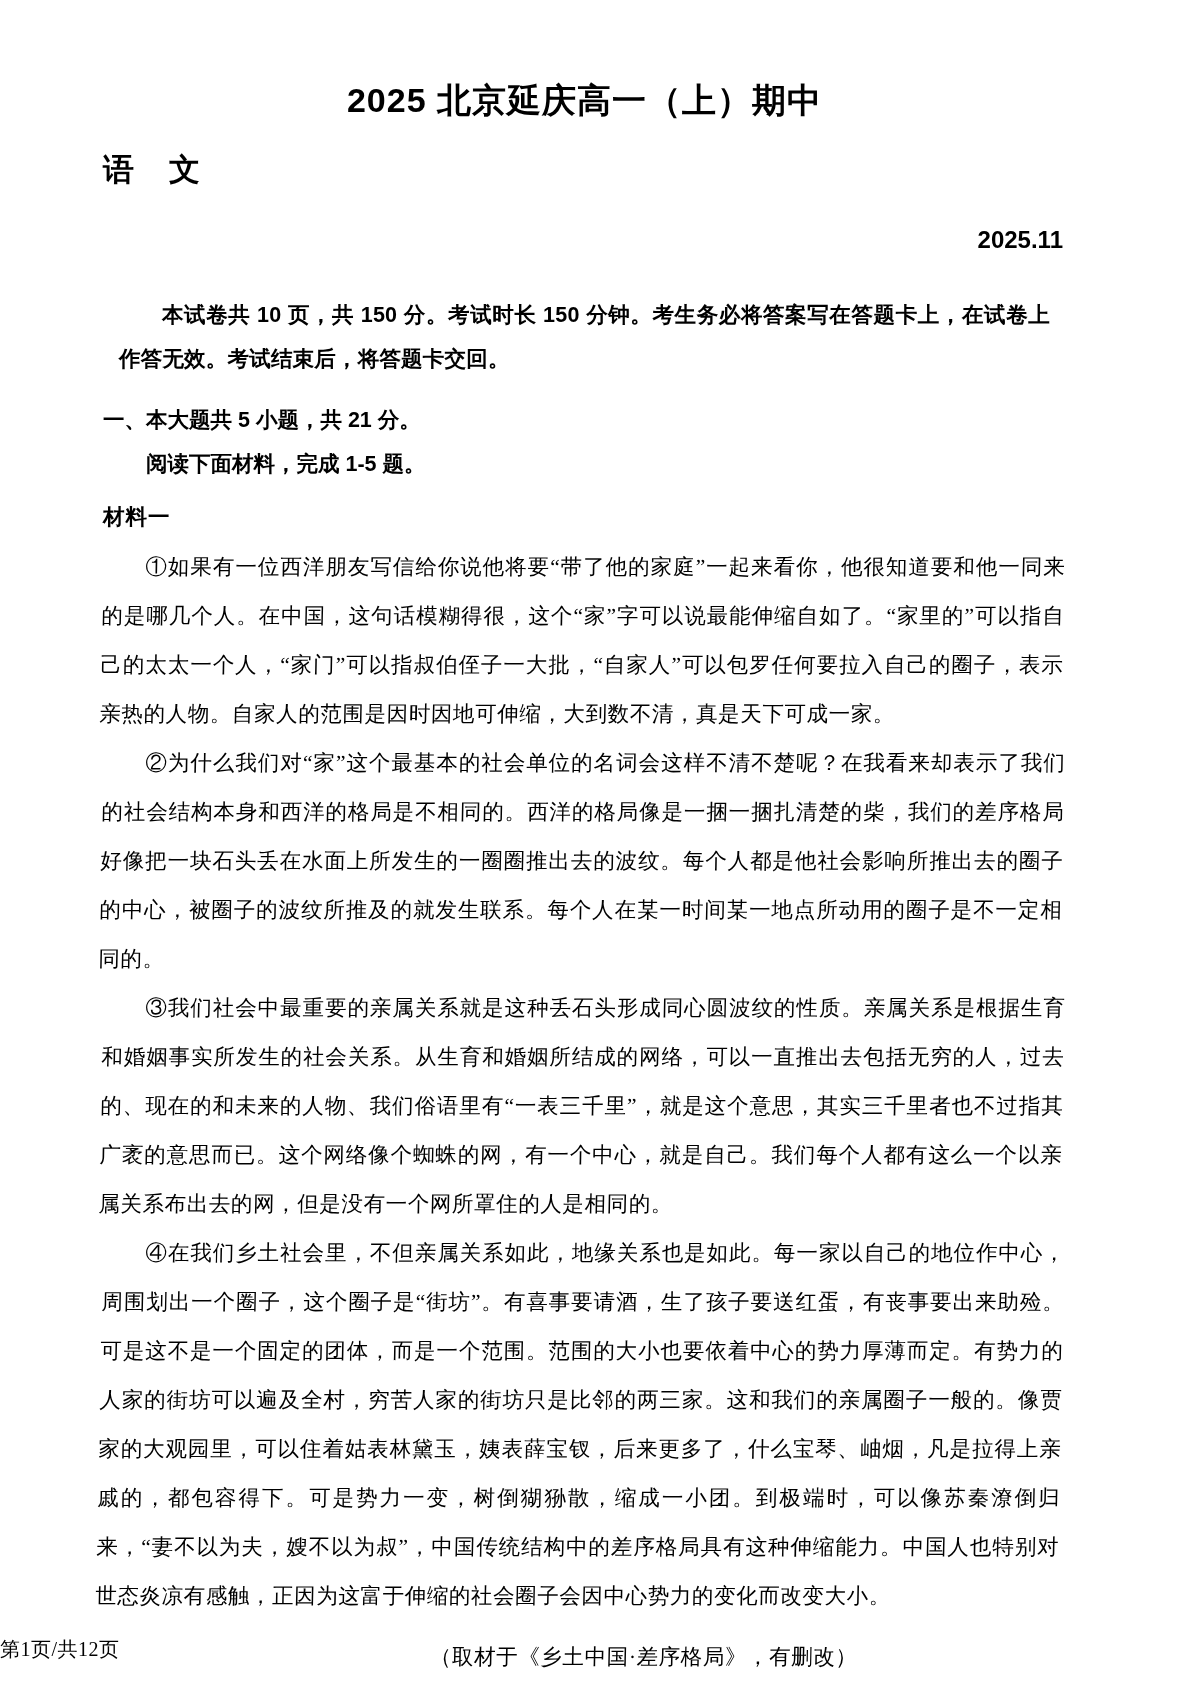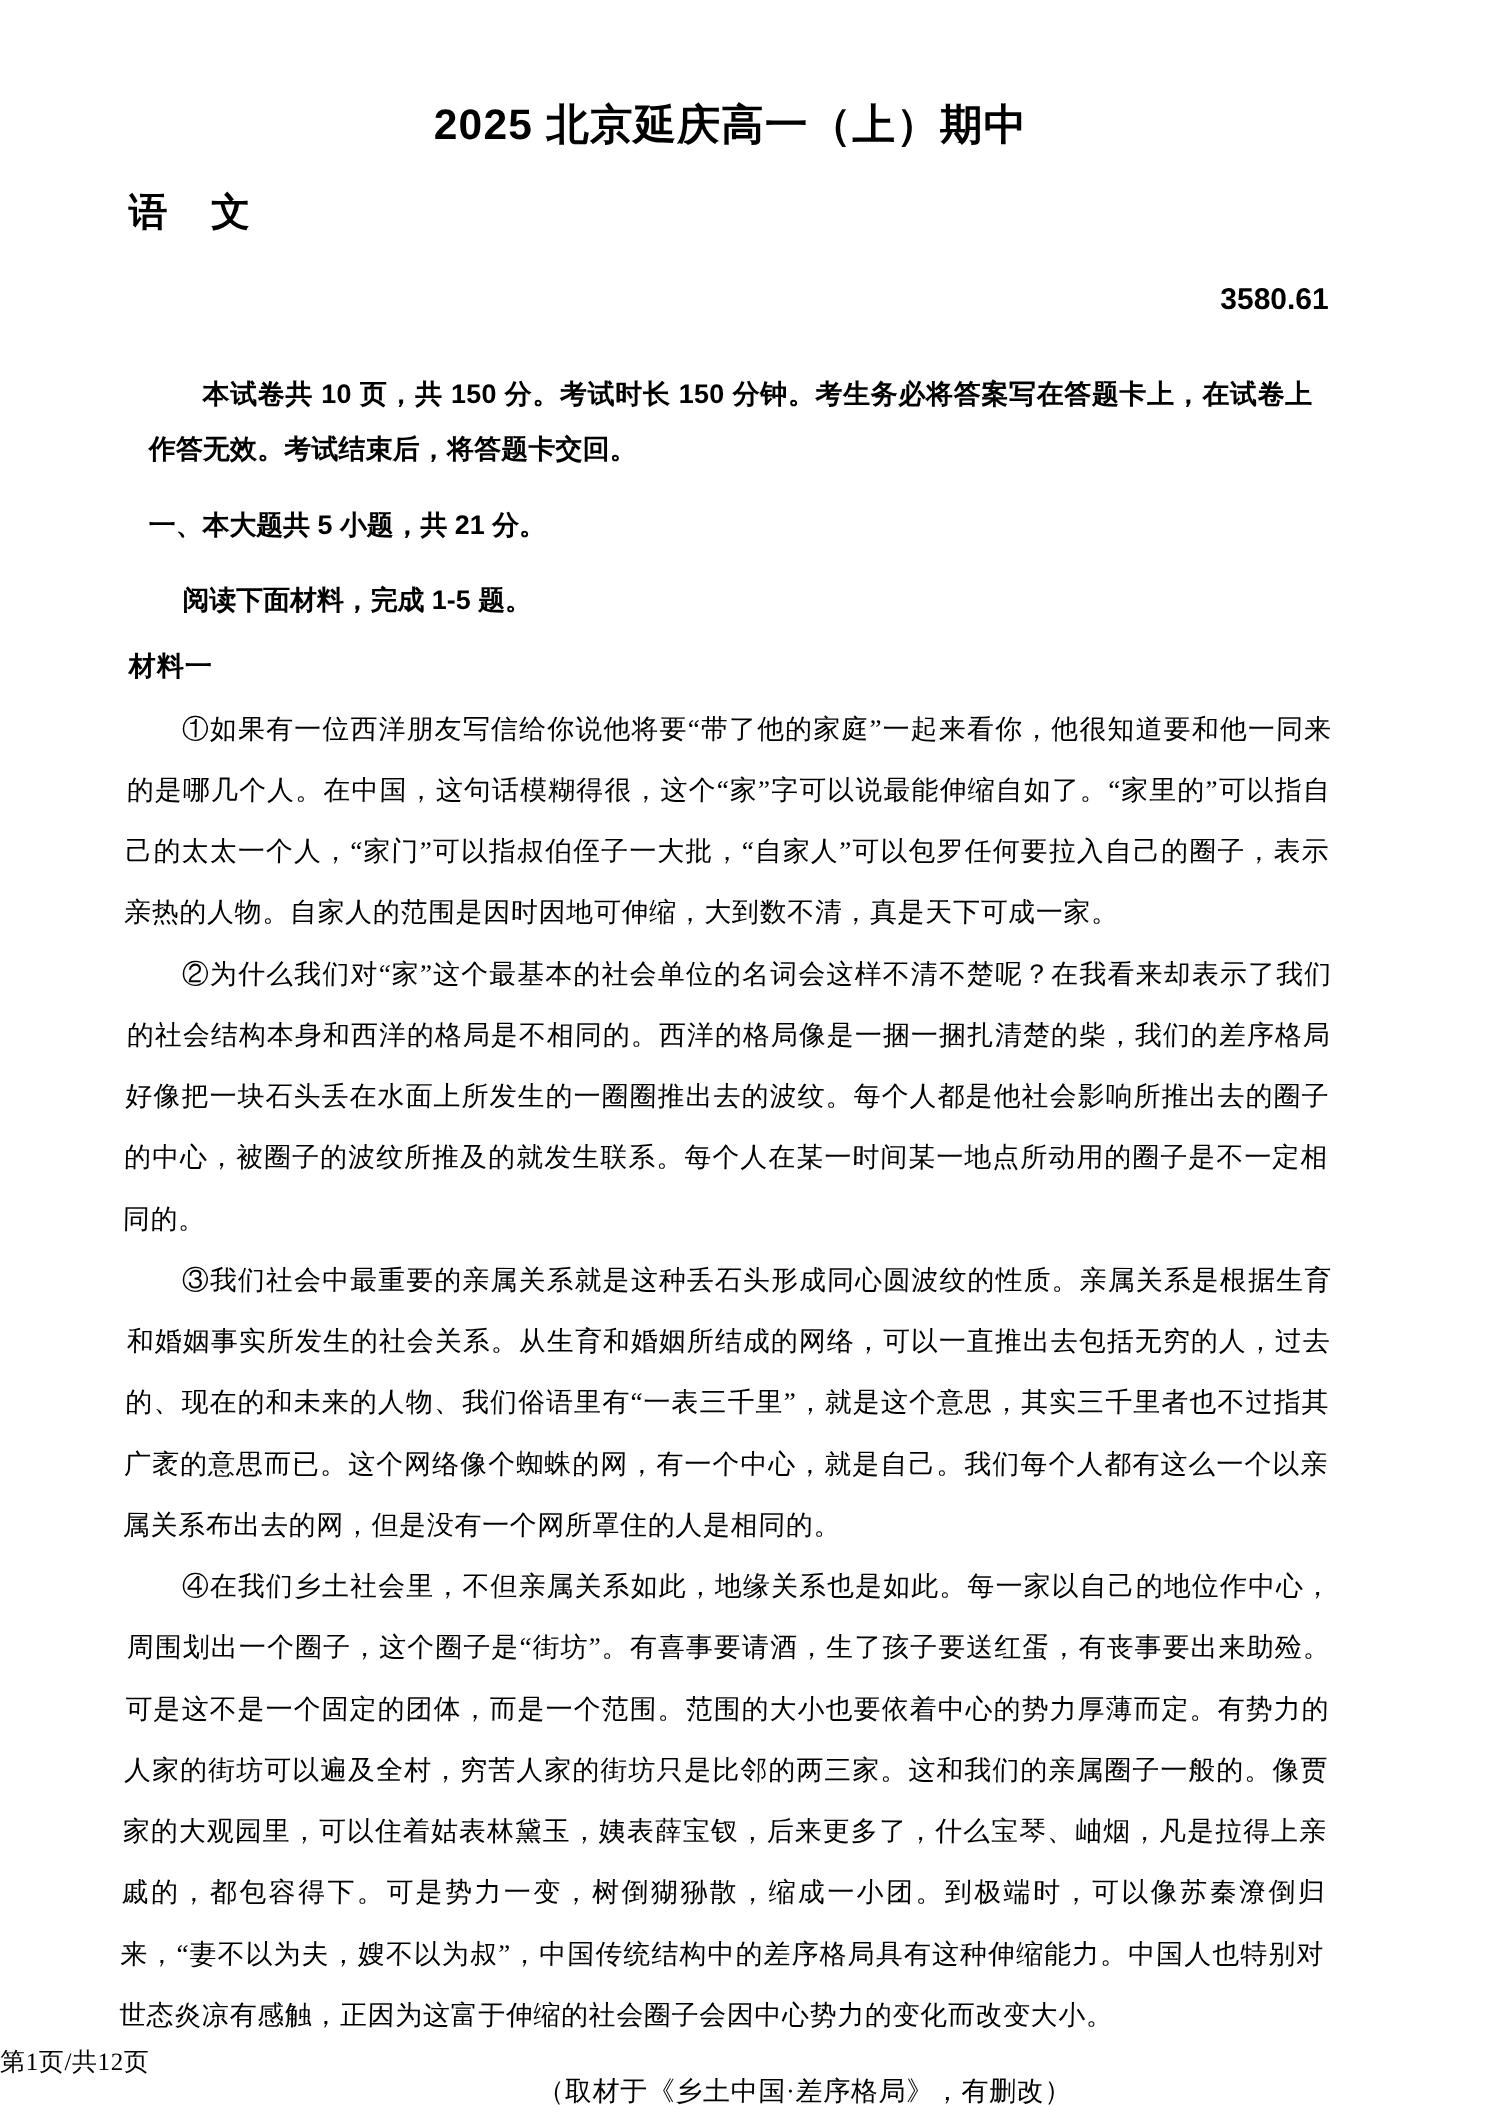--- a/index.html
+++ b/index.html
@@ -75,21 +75,21 @@
     text-align: justify;
     text-justify: inter-ideograph;
     text-indent: 2em;
     letter-spacing: 0.2px;
   }
   .section-head {
     font-family: "Liberation Sans", "DejaVu Sans", sans-serif;
     font-weight: 700;
     font-size: 21.5px;
     line-height: 2.06;
-    margin: 16px;
+    margin: 0;
     text-indent: 0;
   }
   .prompt {
     font-family: "Liberation Sans", "DejaVu Sans", sans-serif;
     font-weight: 700;
     font-size: 21.5px;
     line-height: 2.06;
     margin: 0;
     text-indent: 2em;
   }
@@ -149,21 +149,21 @@
 </head>
 <body>
 
 <div class="page">
   <div class="content">
 
     <h1 class="doc-title">2025 北京延庆高一（上）期中</h1>
 
     <h2 class="doc-subtitle"><span>语</span><span class="gap"></span><span>文</span></h2>
 
-    <p class="doc-date">3580.61</p>
+    <p class="doc-date">2025.11</p>
 
     <p class="instr">本试卷共 10 页，共 150 分。考试时长 150 分钟。考生务必将答案写在答题卡上，在试卷上作答无效。考试结束后，将答题卡交回。</p>
 
     <p class="section-head">一、本大题共 5 小题，共 21 分。</p>
 
     <p class="prompt">阅读下面材料，完成 1-5 题。</p>
 
     <p class="material-head">材料一</p>
 
     <p class="passage">①如果有一位西洋朋友写信给你说他将要“带了他的家庭”一起来看你，他很知道要和他一同来的是哪几个人。在中国，这句话模糊得很，这个“家”字可以说最能伸缩自如了。“家里的”可以指自己的太太一个人，“家门”可以指叔伯侄子一大批，“自家人”可以包罗任何要拉入自己的圈子，表示亲热的人物。自家人的范围是因时因地可伸缩，大到数不清，真是天下可成一家。</p>

